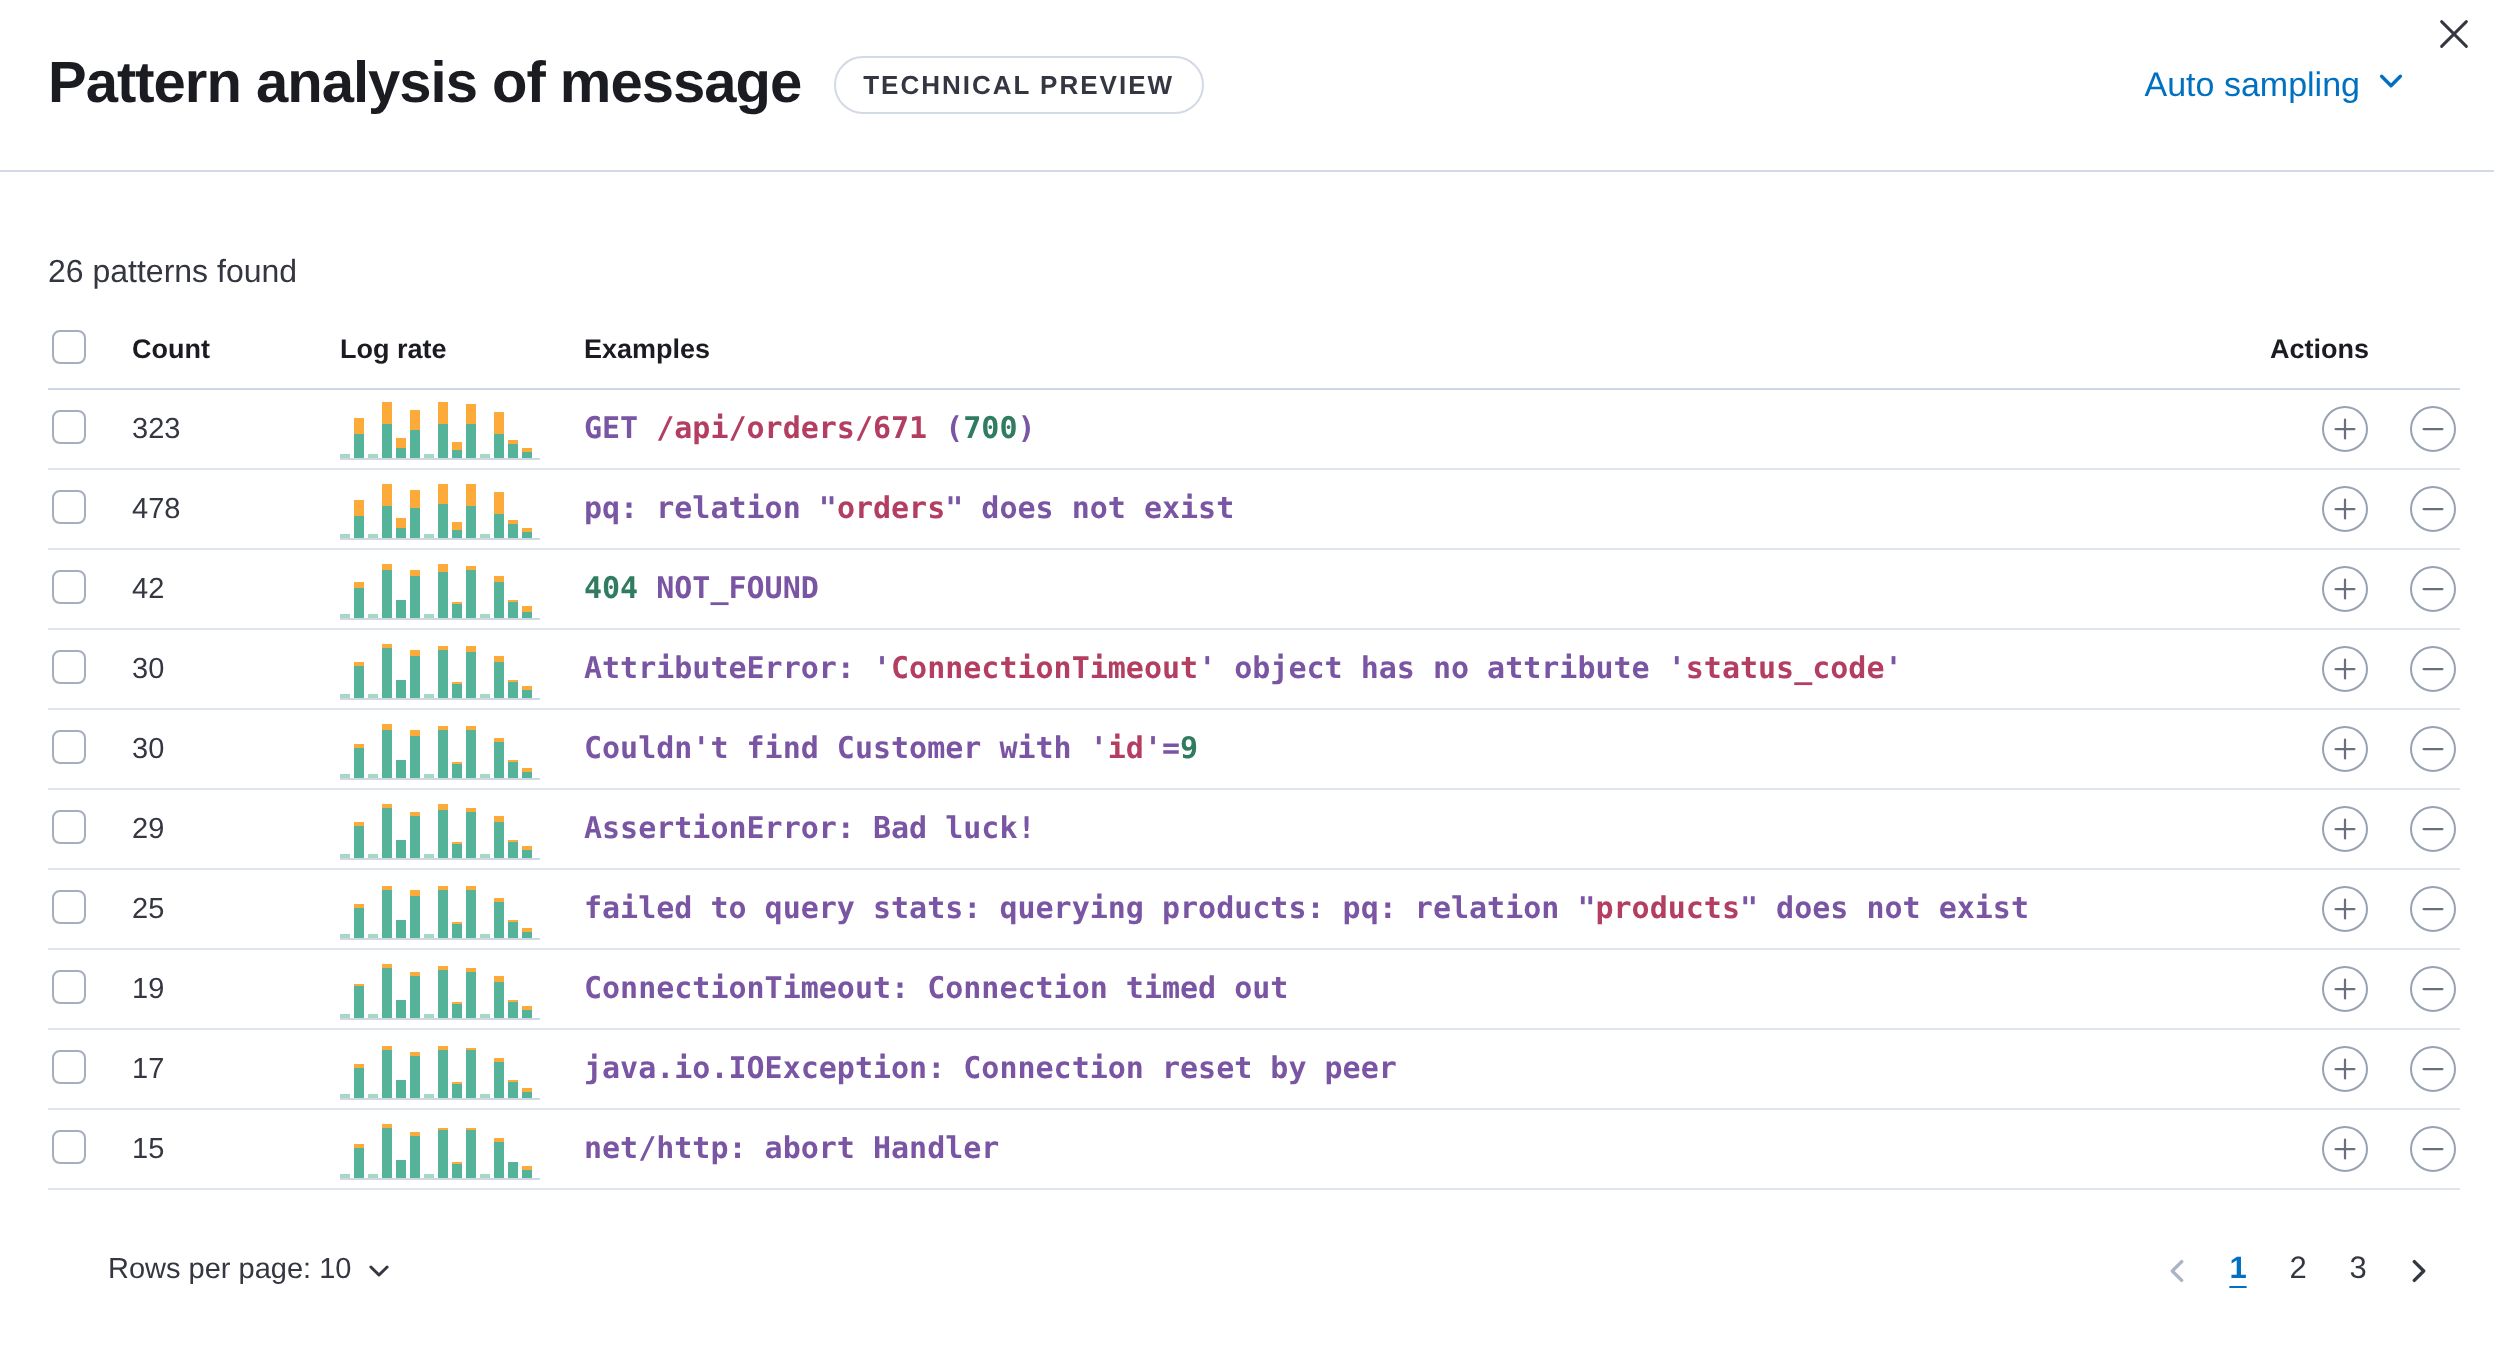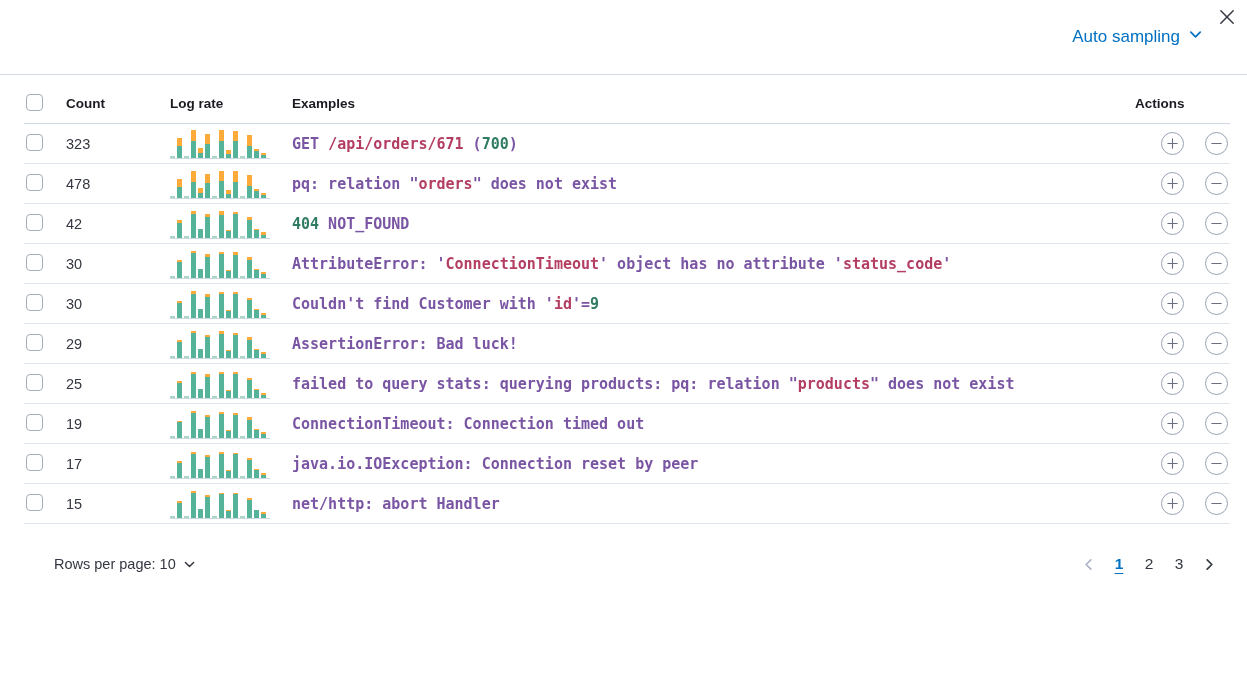--- a/index.html
+++ b/index.html
@@ -93,30 +93,33 @@
 <body>
 
 <button class="close-btn">
   <svg width="18" height="18" viewBox="0 0 16 16">
     <path d="M2.5 2.5l11 11M13.5 2.5l-11 11" fill="none" stroke="currentColor" stroke-width="1.3" stroke-linecap="round"></path>
   </svg>
 </button>
 
 <header class="flyout-header">
   <div class="title-wrap">
+    <h1 class="page-title">Pattern analysis of message</h1>
+    <span class="badge">TECHNICAL PREVIEW</span>
   </div>
   <button class="sampling">
     <span>Auto sampling</span>
     <svg width="15" height="15" viewBox="0 0 16 16">
       <path d="M3 5.5l5 5 5-5" fill="none" stroke="currentColor" stroke-width="1.8" stroke-linecap="round" stroke-linejoin="round"></path>
     </svg>
   </button>
 </header>
 
 <main class="main">
+  <div class="summary">26 patterns found</div>
 
   <table>
     <colgroup>
         <col style="width:42px">
         <col style="width:104px">
         <col style="width:122px">
         <col>
         <col style="width:95px">
       </colgroup>
     <thead>

